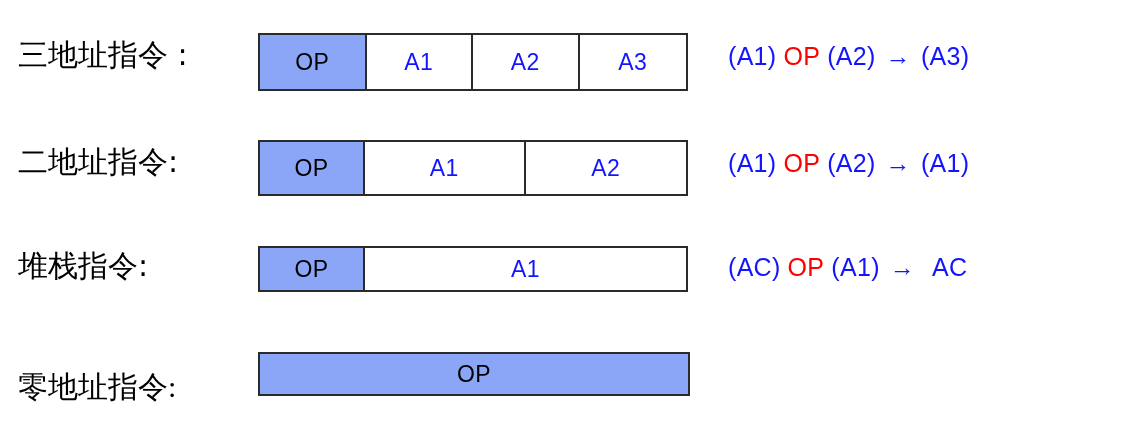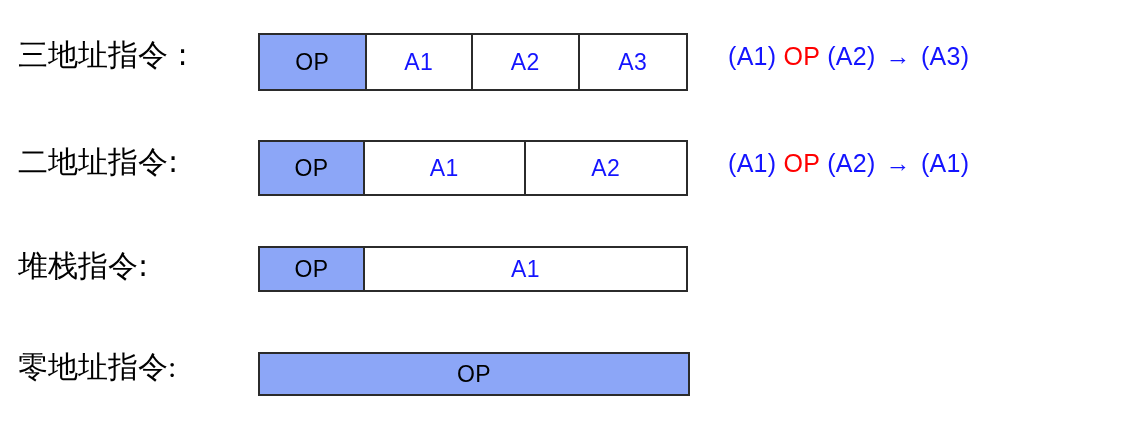--- a/index.html
+++ b/index.html
@@ -113,21 +113,21 @@
   
   #row-1addr            { top: 236px; height: 70px; }
   #row-1addr .row-label { top: 15px; }
   #row-1addr .bar       { top: 10px; width: 430px; height: 46px; }
   #row-1addr .field.op  { width: 105px; height: 100%; }
   #row-1addr .field.a   { width: calc(100% - 105px); height: 100%; }
   #row-1addr .expr      { top: 19px; }
 
   
   #row-0addr            { top: 340px; height: 80px; }
-  #row-0addr .row-label { top: 12px; font-family: Liberation Serif, serif; }
+  #row-0addr .row-label { top: 32px; font-family: Liberation Serif, serif; }
   #row-0addr .bar       { top: 12px; width: 432px; height: 44px; }
   #row-0addr .field.op-full { width: 100%; height: 100%; }
   #row-0addr .expr      { top: 20px; left: 752px; width: 360px; }
 </style>
 </head>
 <body>
 
 <div class="diagram">
 
   <div class="row" id="row-3addr">
@@ -160,20 +160,23 @@
   </div>
 
   <div class="row" id="row-1addr">
     <div class="row-label">堆栈指令:</div>
 
     <div class="bar">
       <div class="field op">OP</div>
       <div class="field a">A1</div>
     </div>
 
+    <div class="expr">
+      <span class="tok-blue">(AC)</span><span class="sp"></span><span class="tok-red">OP</span><span class="sp"></span><span class="tok-blue">(A1)</span><span class="sp"></span><span class="tok-arrow">→</span><span class="sp"></span><span class="sp"></span><span class="tok-blue">AC</span>
+    </div>
   </div>
 
   <div class="row" id="row-0addr">
     <div class="row-label">零地址指令:</div>
 
     <div class="bar">
       <div class="field op-full">OP</div>
     </div>
 
   </div>

